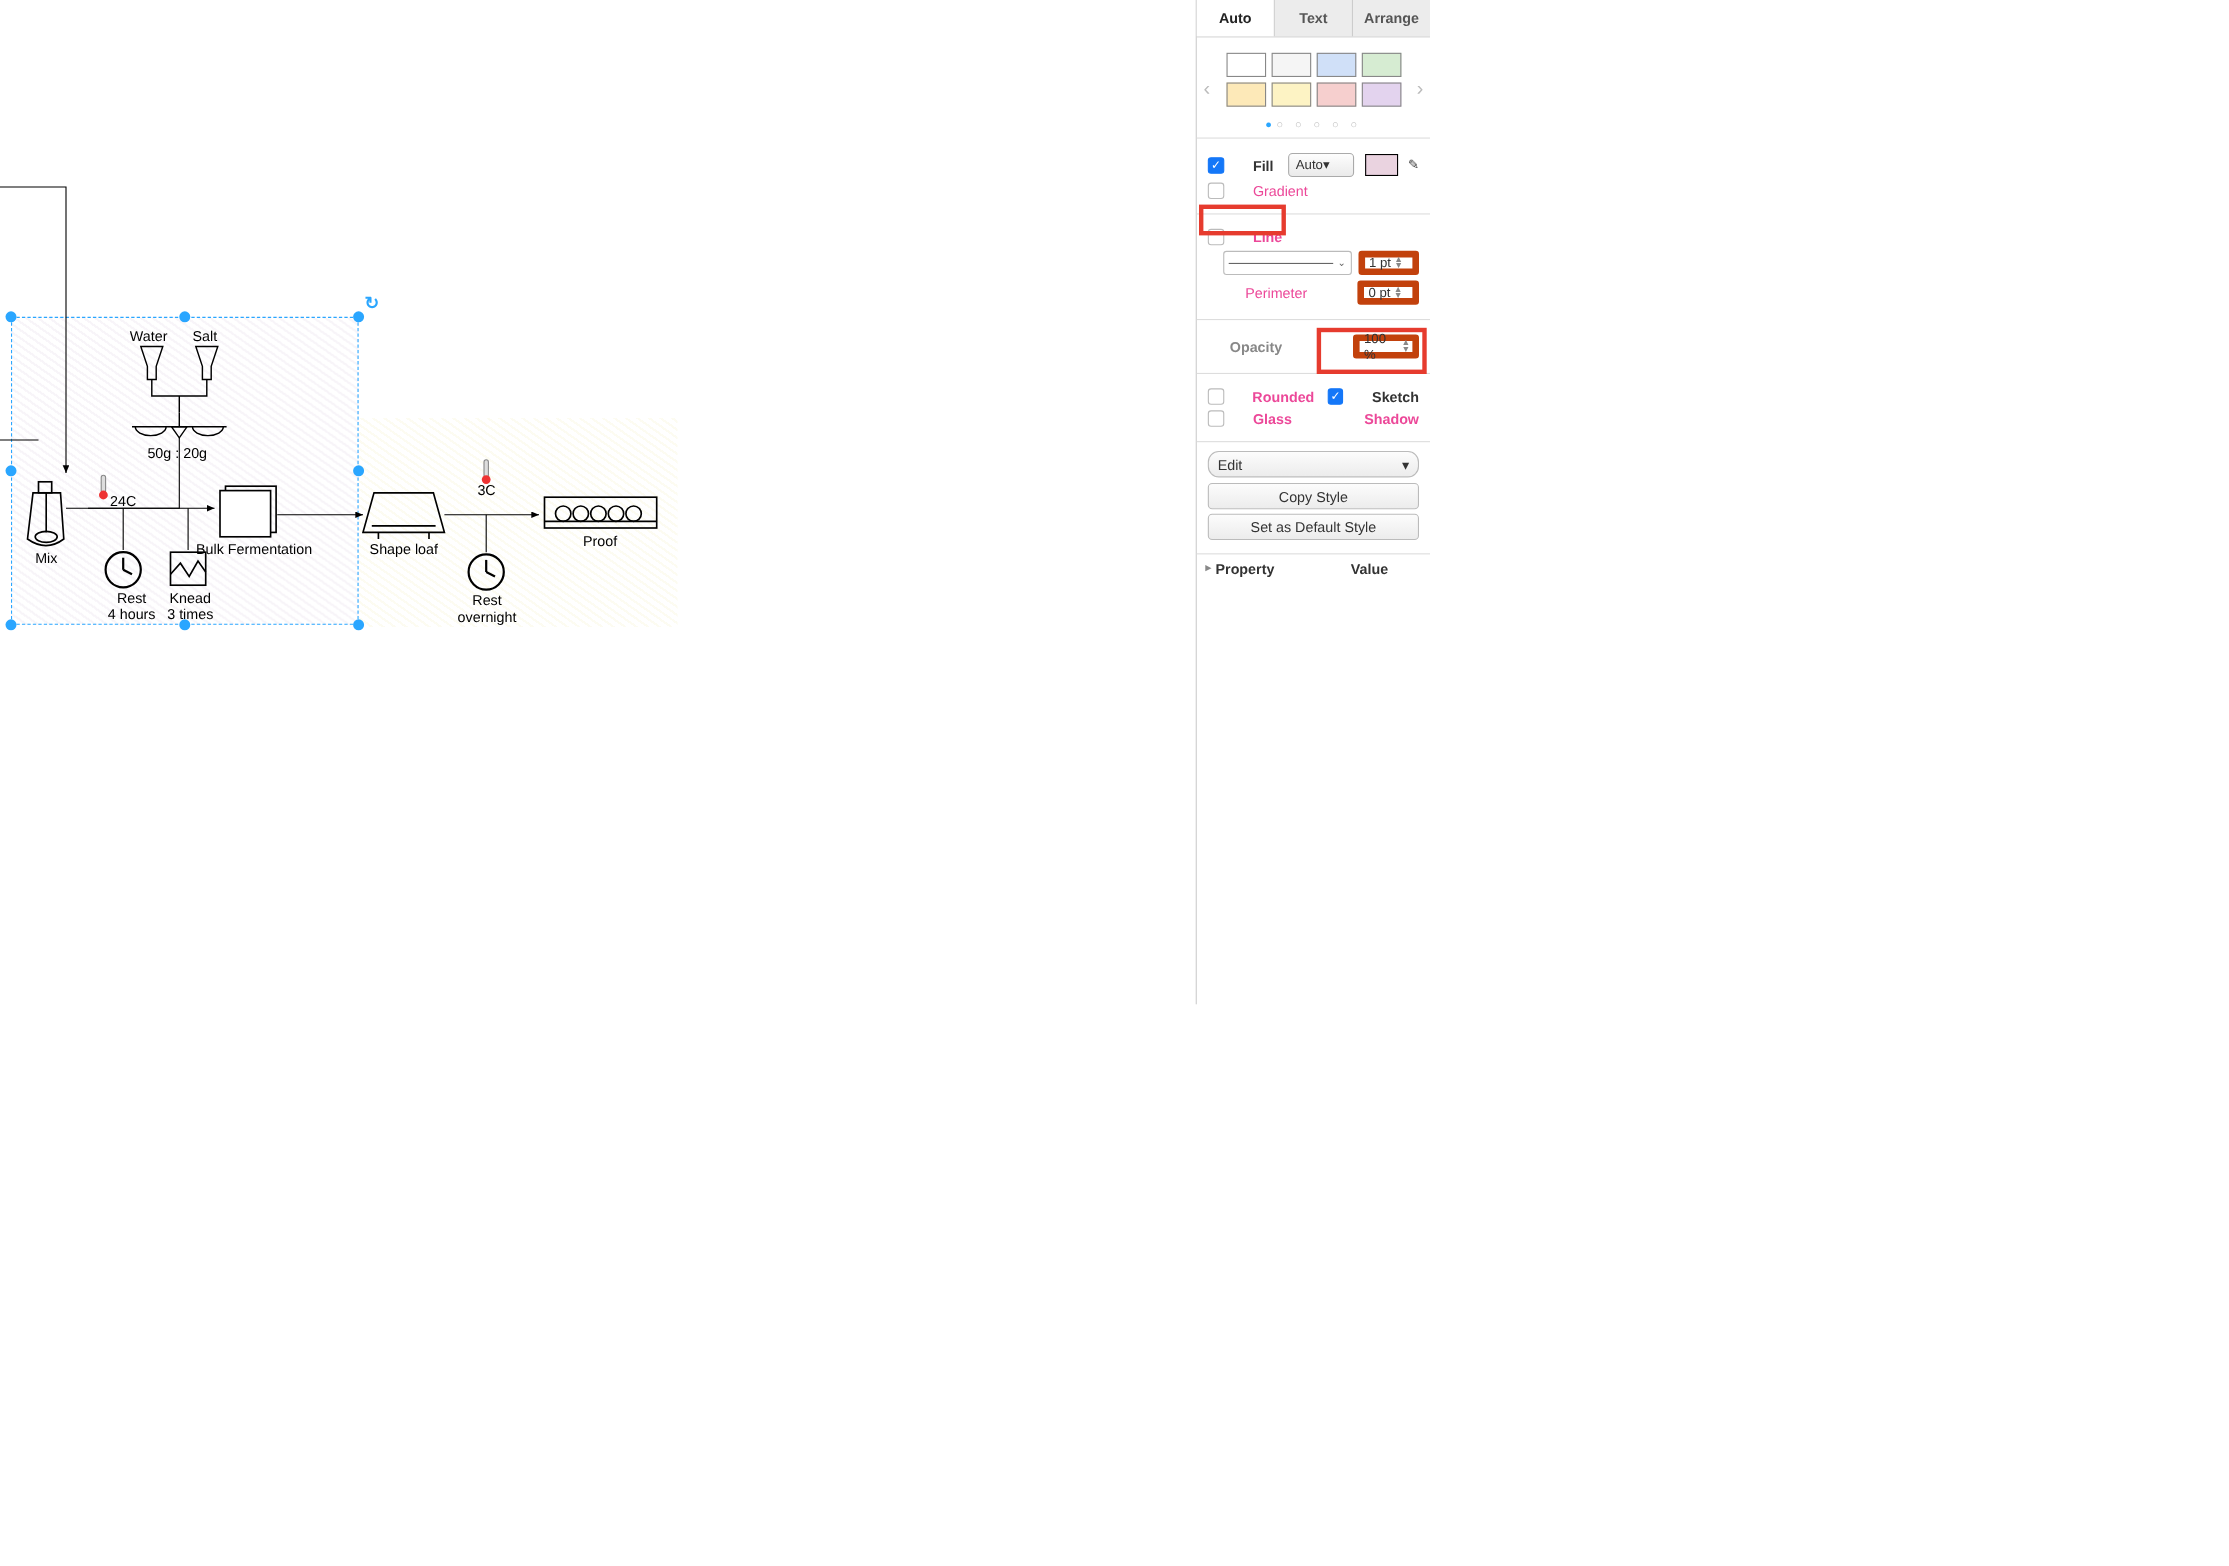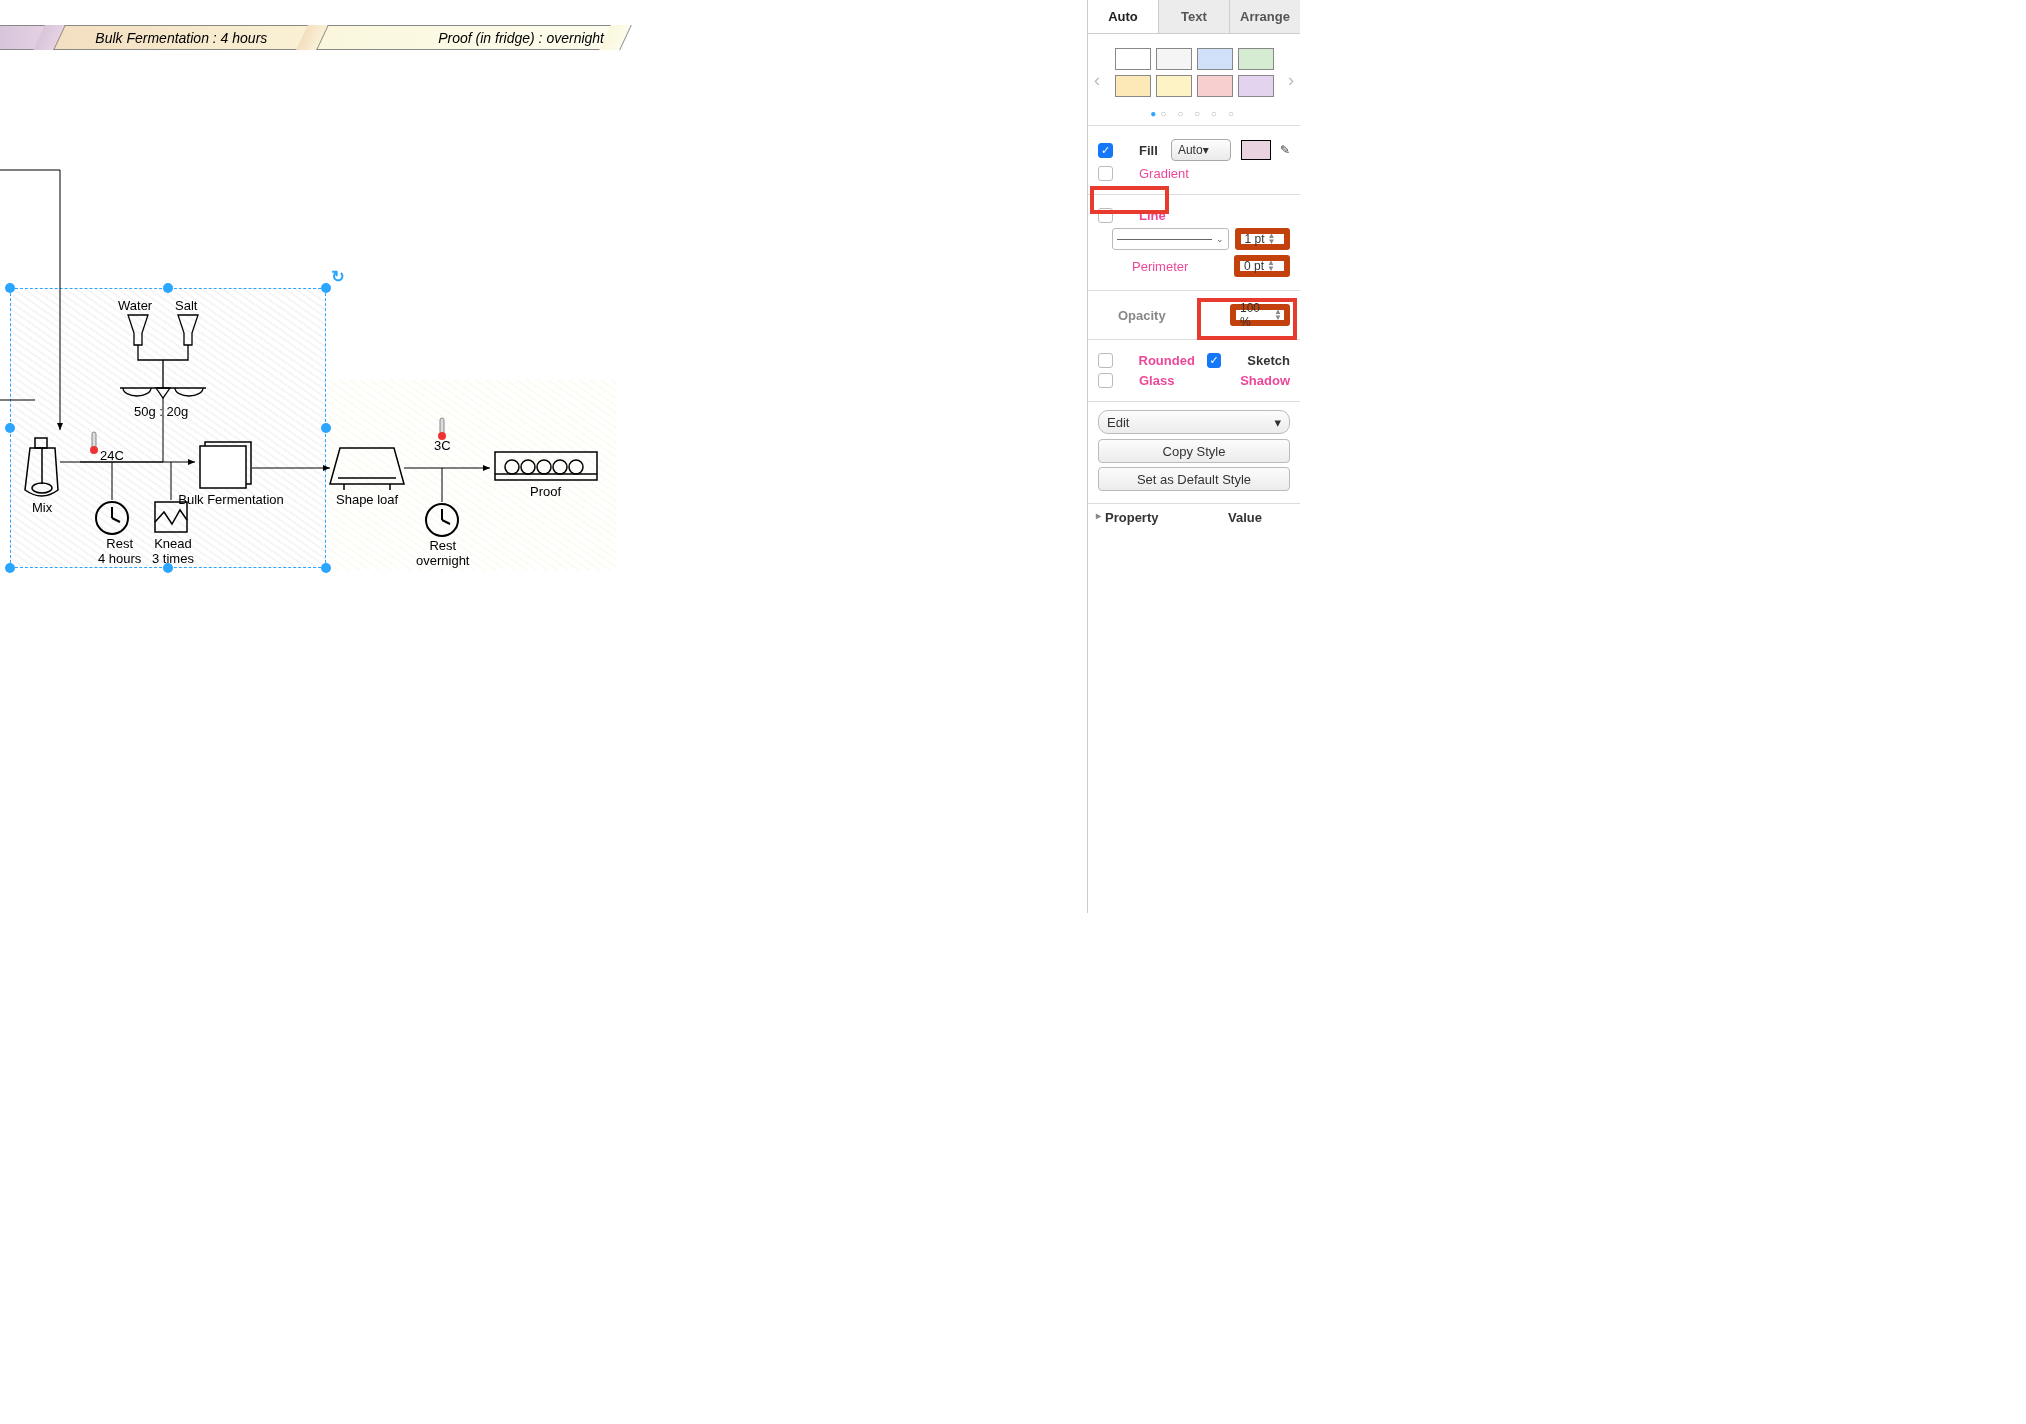--- a/index.html
+++ b/index.html
@@ -154,29 +154,20 @@
   .prophdr .c2 { margin-left:auto; margin-right:30px;}
   .tri { margin-right:4px; color:#888; font-size:10px;}
 
   .redbox { position:absolute; border:4px solid #e63b2e; pointer-events:none; }
 </style>
 </head>
 <body>
 
 <div class="canvas">
 
-  <div class="timeline">
-    <div class="tl-seg tl0"></div>
-    <div class="tl-seg tl1">
-        <span>Bulk Fermentation : 4 hours</span>
-      </div>
-    <div class="tl-seg tl2">
-        <span>Proof (in fridge) : overnight</span>
-      </div>
-  </div>
 
   <div class="proof-bg"></div>
 
   <div class="selection"></div>
   <div class="handle" style="left:10px;top:288px"></div>
   <div class="handle" style="left:168px;top:288px"></div>
   <div class="handle" style="left:326px;top:288px"></div>
   <div class="handle" style="left:10px;top:428px"></div>
   <div class="handle" style="left:326px;top:428px"></div>
   <div class="handle" style="left:10px;top:568px"></div>

